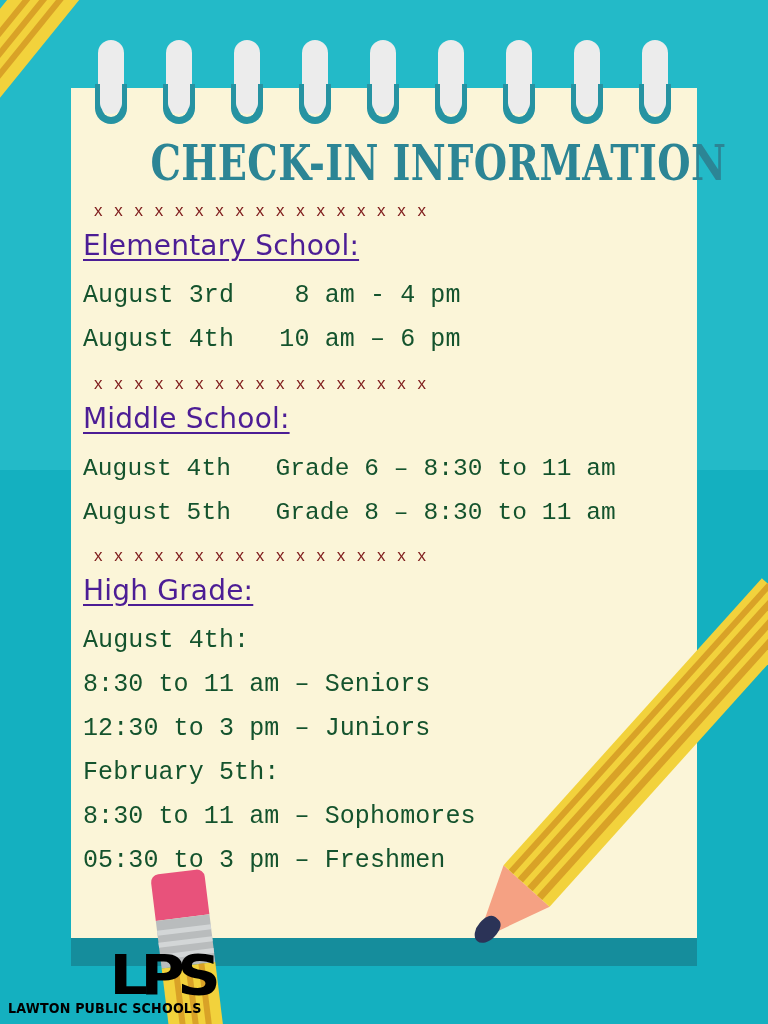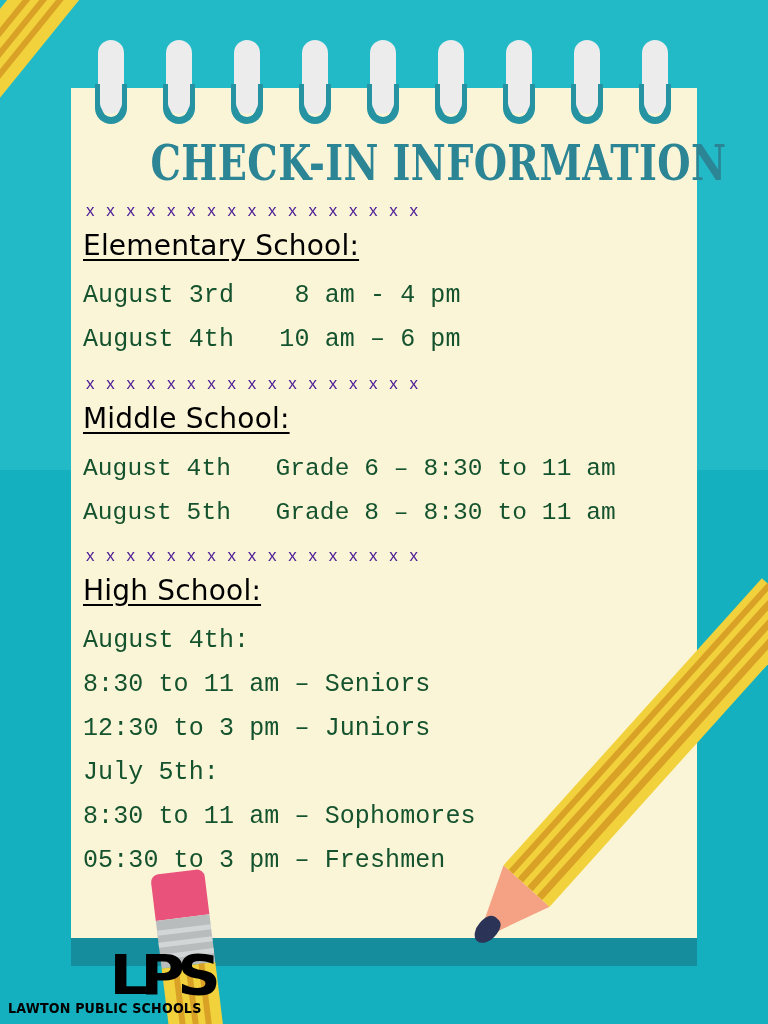--- a/index.html
+++ b/index.html
@@ -82,32 +82,32 @@
     letter-spacing:0.5px;
     color:#2c8595;
     font-weight:700;
     transform:scaleX(0.78);
     transform-origin:center;
     white-space:nowrap;
     line-height:1.05;
   }
   .divider {
     font-family:"Liberation Sans", sans-serif;
-    color:#4c1d95;
+    color:#7f1d1d;
     font-size:17px;
     letter-spacing:3.5px;
-    margin:13px 0 10px 3px;
+    margin:13px 0 10px 11px;
     line-height:1;
     user-select:none;
   }
   .section { margin-top:2px; }
   .section-heading {
     font-family:"DejaVu Sans", sans-serif;
     font-size:28px;
-    color:#000000;
+    color:#4c1d95;
     text-decoration:underline;
     text-underline-offset:4px;
     letter-spacing:0.2px;
     margin-bottom:12px;
     font-weight:400;
   }
   .row {
     font-family:Liberation Mono, monospace;
     font-size:25px;
     color:#14532d;
@@ -242,25 +242,25 @@
 
     <div class="section">
       <div class="section-heading">Middle School:</div>
       <div class="row row-sm">August 4th   Grade 6 – 8:30 to 11 am</div>
       <div class="row row-sm">August 5th   Grade 8 – 8:30 to 11 am</div>
     </div>
 
     <div class="divider">x x x x x x x x x x x x x x x x x</div>
 
     <div class="section">
-      <div class="section-heading">High School: </div>
+      <div class="section-heading">High Grade: </div>
       <div class="row">August 4th:</div>
       <div class="row">8:30 to 11 am – Seniors</div>
       <div class="row">12:30 to 3 pm – Juniors</div>
-      <div class="row">July 5th:</div>
+      <div class="row">February 5th:</div>
       <div class="row">8:30 to 11 am – Sophomores</div>
       <div class="row">05:30 to 3 pm – Freshmen</div>
     </div>
 
   </div>
 
   <div id="spiral-binding">
       <div class="ring" style="left: 98px; top: 40px;">
         <div class="ring-wire"></div>
         <div class="ring-hook"></div>

